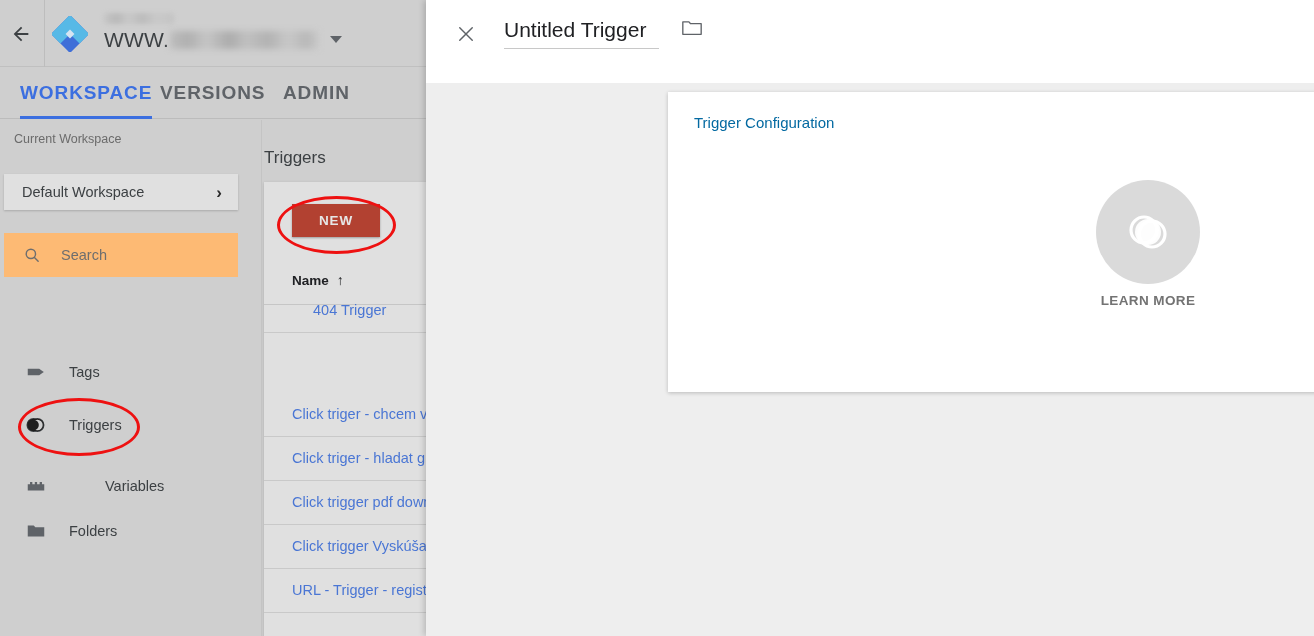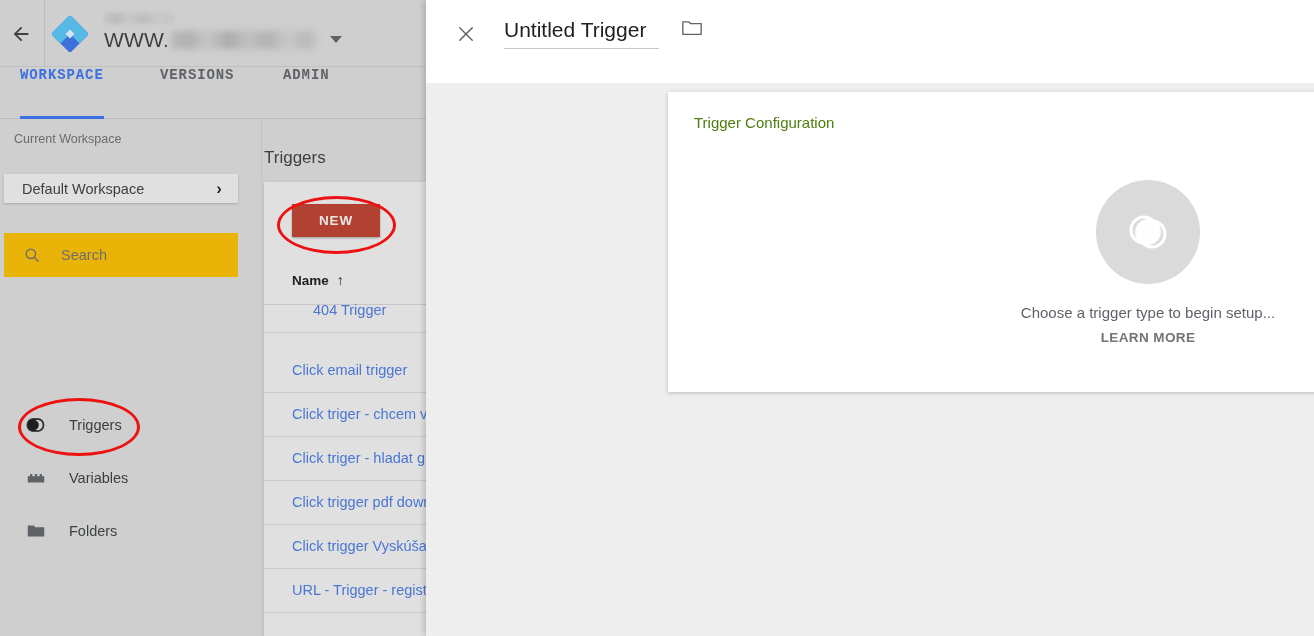--- a/index.html
+++ b/index.html
@@ -98,27 +98,26 @@
     height: 52px;
     background: #cfcfcf;
     border-bottom: 1px solid #bcbcbc;
     box-sizing: border-box;
   }
   .tab {
     position: absolute;
     top: 0;
     height: 52px;
     display: flex;
-    align-items: flex-start;
-    font-size: 14px;
+    align-items: center;
+    font-size: 19px;
     font-weight: bold;
     letter-spacing: .9px;
     color: #5f6368;
     cursor: pointer;
-    font-family: Liberation Mono, monospace;
   }
   .tab.active { color: #3c6fe0; }
   .tab .tab-underline {
     position: absolute;
     left: 0; bottom: 0;
     width: 100%; height: 3px;
     background: #3c6fe0;
   }
 
   
@@ -135,21 +134,21 @@
   #current-workspace-label {
     position: absolute;
     left: 14px; top: 12px;
     font-size: 12.5px;
     color: #6b6b6b;
   }
   #workspace-card {
     position: absolute;
     left: 4px; top: 54px;
     width: 234px;
-    height: 29px;
+    height: 36px;
     background: #e0e0e0;
     box-shadow: 0 1px 2px rgba(0,0,0,.18);
     display: flex;
     align-items: center;
     cursor: pointer;
   }
   #workspace-name {
     margin-left: 18px;
     font-size: 14.5px;
     color: #3c4043;
@@ -159,21 +158,21 @@
     right: 16px;
     font-size: 17px;
     font-weight: bold;
     color: #2b2b2b;
     line-height: 1;
   }
   #search-box {
     position: absolute;
     left: 4px; top: 113px;
     width: 234px; height: 44px;
-    background: #eab308;
+    background: #fdba74;
     display: flex;
     align-items: center;
     cursor: text;
   }
   #search-icon {
     margin-left: 19px;
     width: 18px; height: 18px;
     display: block;
   }
   #search-input {
@@ -335,21 +334,21 @@
     left: 242px; top: 92px;
     width: 662px;
     height: 300px;
     background: #ffffff;
     box-shadow: 0 1px 4px rgba(0,0,0,.22);
   }
   #config-title {
     position: absolute;
     left: 26px; top: 22px;
     font-size: 15px;
-    color: #4d7c0f;
+    color: #0369a1;
   }
   #empty-state {
     position: absolute;
     left: 330px; top: 88px;
     width: 300px;
     display: flex;
     flex-direction: column;
     align-items: center;
   }
   #trigger-placeholder-icon {
@@ -442,36 +441,44 @@
       <span id="search-icon">
         <svg width="18" height="18" viewBox="0 0 24 24" aria-hidden="true">
           <circle cx="10.5" cy="10.5" r="6.2" fill="none" stroke="#6e6e6e" stroke-width="1.9"></circle>
           <line x1="15.3" y1="15.3" x2="20.2" y2="20.2" stroke="#6e6e6e" stroke-width="1.9" stroke-linecap="round"></line>
         </svg>
       </span>
       <input id="search-input" type="text" placeholder="Search" style="">
     </div>
 
 
+    <div class="nav-item" style="top:230px;">
+      <span class="nav-icon">
+        <svg width="22" height="22" viewBox="0 0 24 24" aria-hidden="true">
+          <path d="M3 8.5 H15.5 L20.5 12 L15.5 15.5 H3 Z" fill="#5f6368"></path>
+        </svg>
+      </span>
+      <span class="nav-label">Tags</span>
+    </div>
 
     <div class="nav-item" style="top:283px;">
       <span class="nav-icon">
         <svg width="24" height="24" viewBox="0 0 24 24" aria-hidden="true">
           <circle cx="9.5" cy="12" r="6.2" fill="none" stroke="#3c4043" stroke-width="1.7"></circle>
           <circle cx="13.4" cy="12" r="6.2" fill="none" stroke="#3c4043" stroke-width="1.7"></circle>
           <path d="M9.5 5.8 A6.2 6.2 0 0 1 9.5 18.2 A6.2 6.2 0 0 1 9.5 5.8 Z" fill="#1f1f1f"></path>
           <path d="M13.4 5.8 A6.2 6.2 0 0 0 13.4 18.2 A6.2 6.2 0 0 0 13.4 5.8 Z" fill="#1f1f1f"></path>
           <circle cx="13.4" cy="12" r="5.3" fill="#cfcfcf"></circle>
           <circle cx="9.5" cy="12" r="5.3" fill="#1f1f1f"></circle>
         </svg>
       </span>
       <span class="nav-label">Triggers</span>
     </div>
 
-    <div class="nav-item" style="top:336px;">
+    <div class="nav-item" style="top:344px;gap:36px;">
       <span class="nav-icon">
         <svg width="22" height="22" viewBox="0 0 24 24" aria-hidden="true">
           <path d="M3 10 V17 H21 V10 H18.5 V7.5 H16 V10 H13.2 V7.5 H10.7 V10 H8 V7.5 H5.5 V10 Z" fill="#5f6368"></path>
         </svg>
       </span>
       <span class="nav-label">Variables</span>
     </div>
 
     <div class="nav-item" style="top:389px;">
       <span class="nav-icon">
@@ -491,23 +498,20 @@
 
       <div id="name-header-row">
         <div id="name-header">
           <span>Name</span>
           <span id="sort-arrow">↑</span>
         </div>
       </div>
 
       <div class="trigger-row" style="top:106px;padding-left:21px;">
         <span class="trigger-name">404 Trigger</span>
-      </div>
-      <div class="trigger-row" style="top:166px;">
-        <span class="trigger-name">Click email trigger</span>
       </div>
       <div class="trigger-row" style="top:210px;">
         <span class="trigger-name">Click triger - chcem vy</span>
       </div>
       <div class="trigger-row" style="top:254px;">
         <span class="trigger-name">Click triger - hladat gr</span>
       </div>
       <div class="trigger-row" style="top:298px;">
         <span class="trigger-name">Click trigger pdf down</span>
       </div>
@@ -544,20 +548,19 @@
     <div id="config-title">Trigger Configuration</div>
 
     <div id="empty-state">
       <div id="trigger-placeholder-icon">
         <svg width="56" height="56" viewBox="0 0 56 56" aria-hidden="true">
           <circle cx="24" cy="26" r="13" fill="none" stroke="#ffffff" stroke-width="3.2"></circle>
           <circle cx="32" cy="30" r="13" fill="none" stroke="#ffffff" stroke-width="3.2"></circle>
           <path d="M28 15 A13 13 0 0 1 28 41 A13 13 0 0 1 28 15 Z" fill="#ffffff" opacity=".95"></path>
         </svg>
       </div>
-      <div id="empty-text">Choose a trigger type to begin setup...</div>
       <div id="learn-more">LEARN MORE</div>
     </div>
   </div>
 </div>
 
 <div class="annotation" id="annot-new"></div>
 <div class="annotation" id="annot-triggers"></div>
 
 </body></html>

